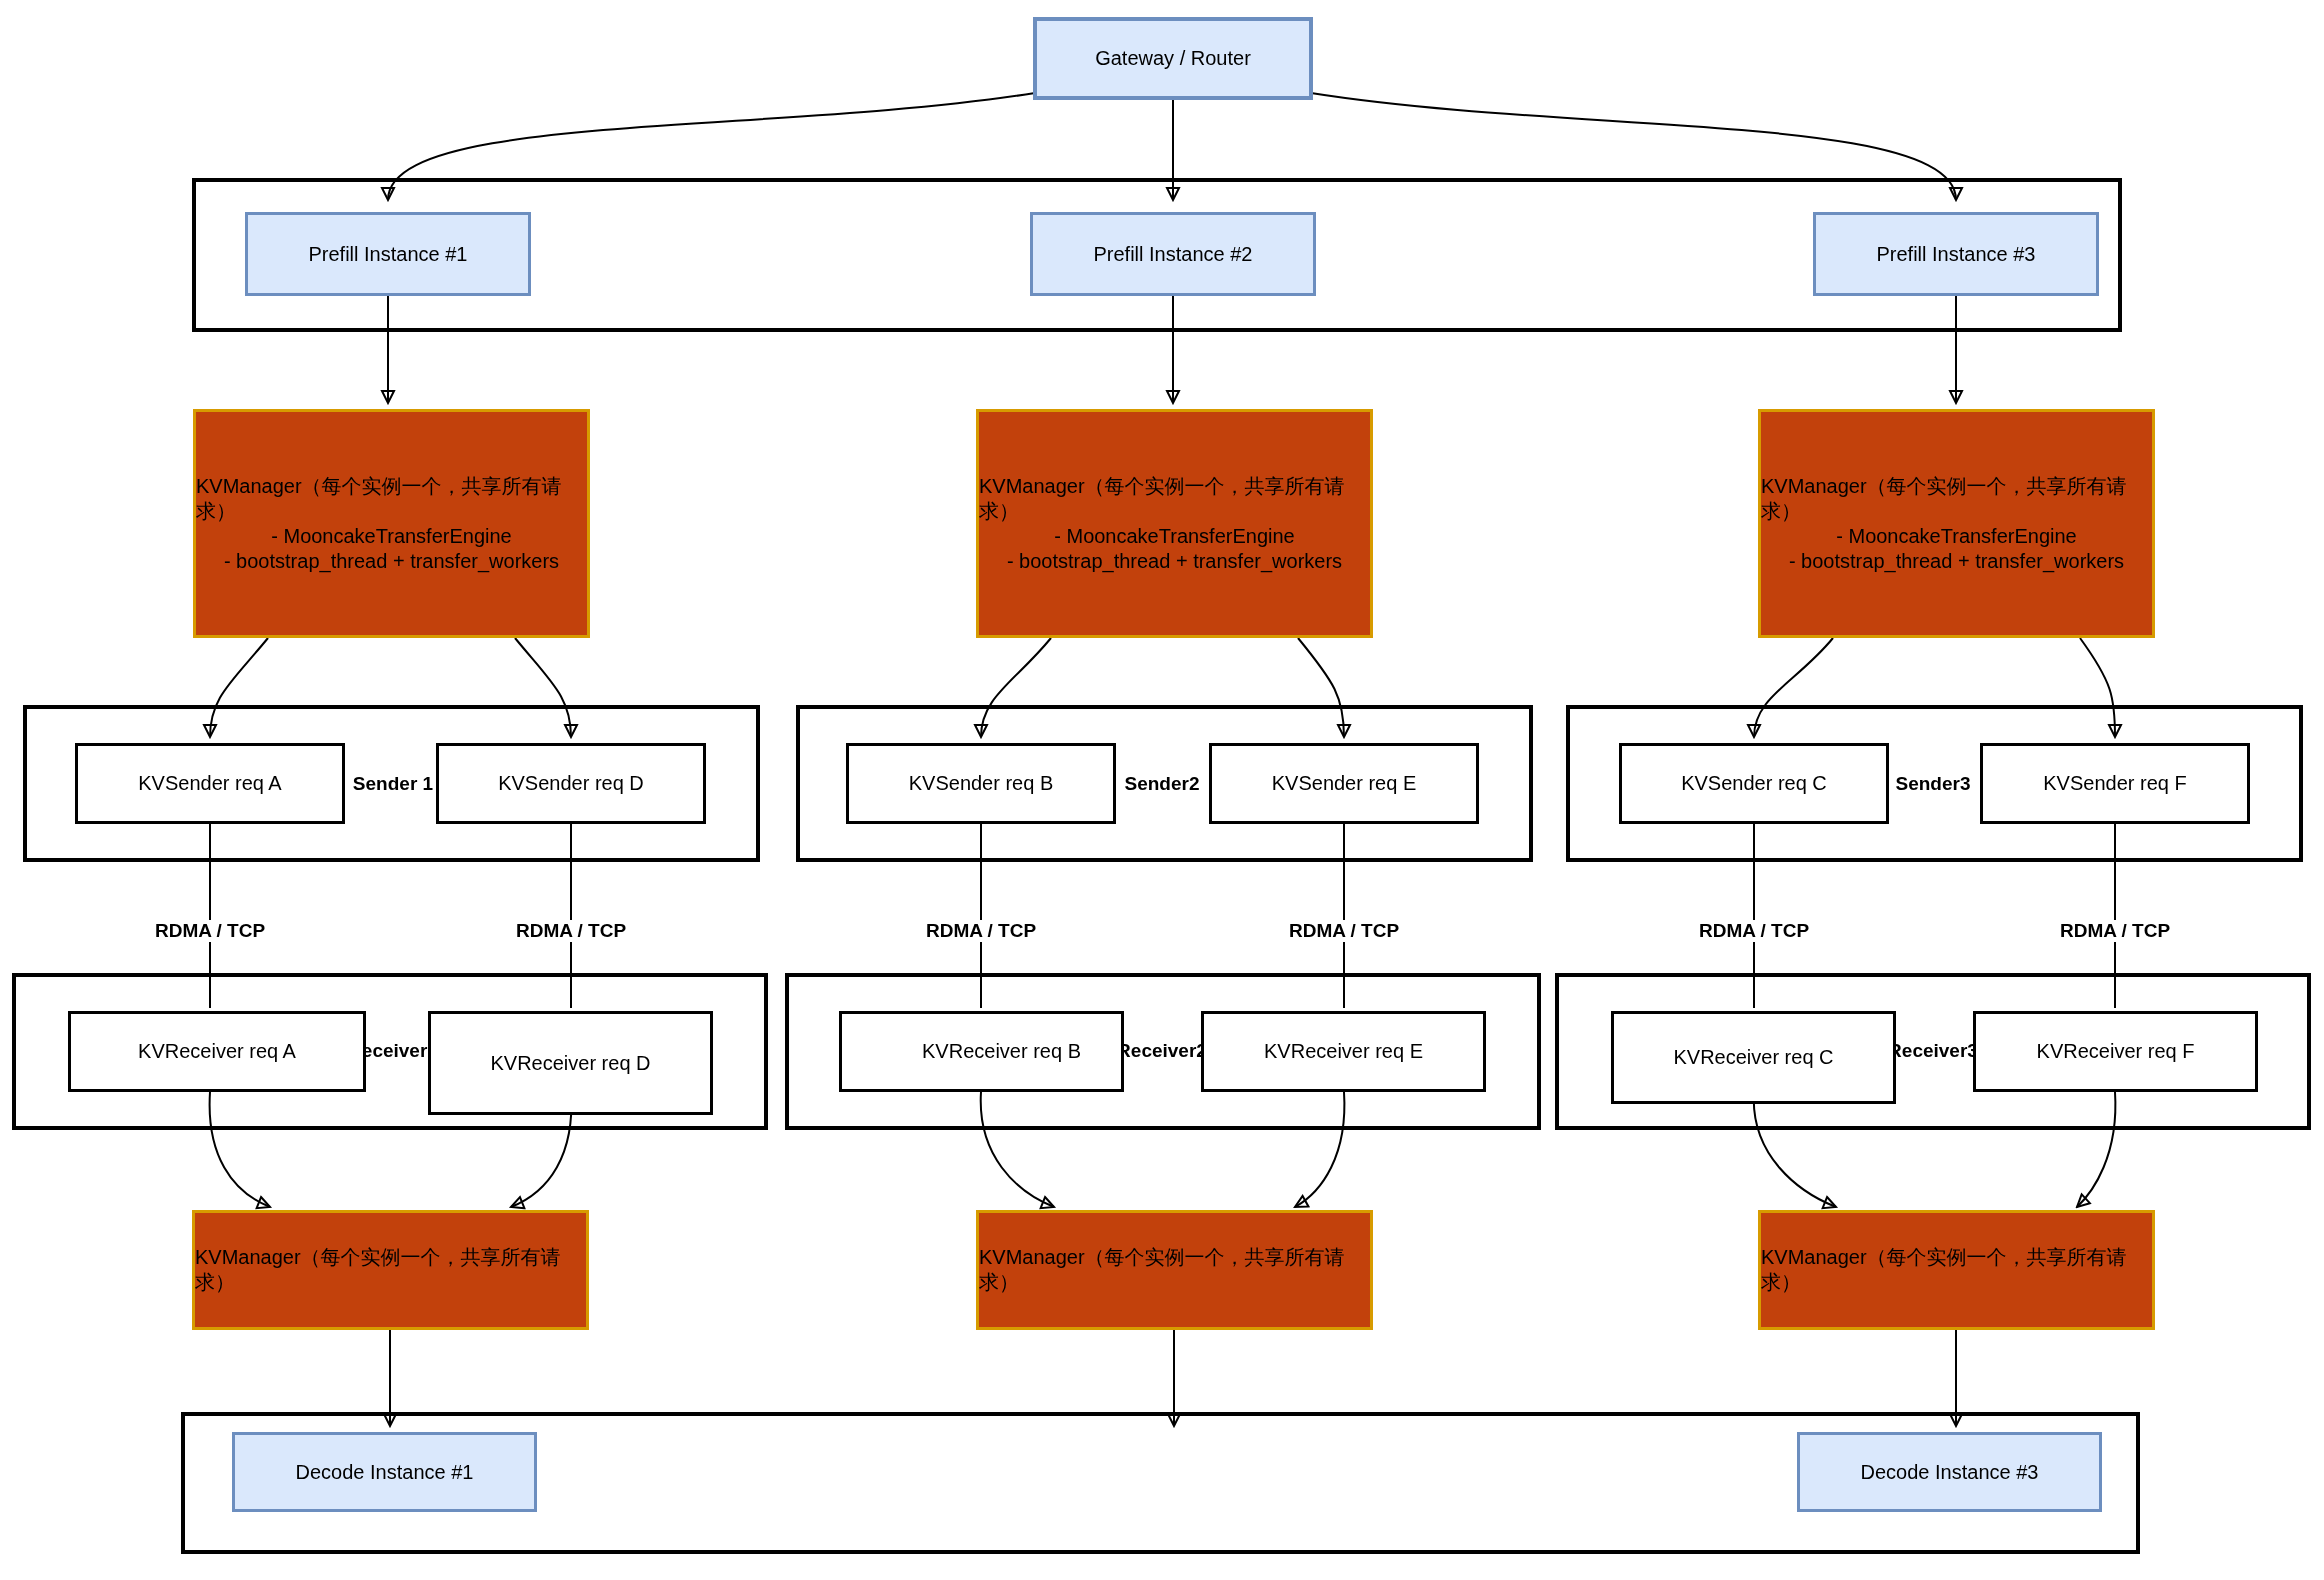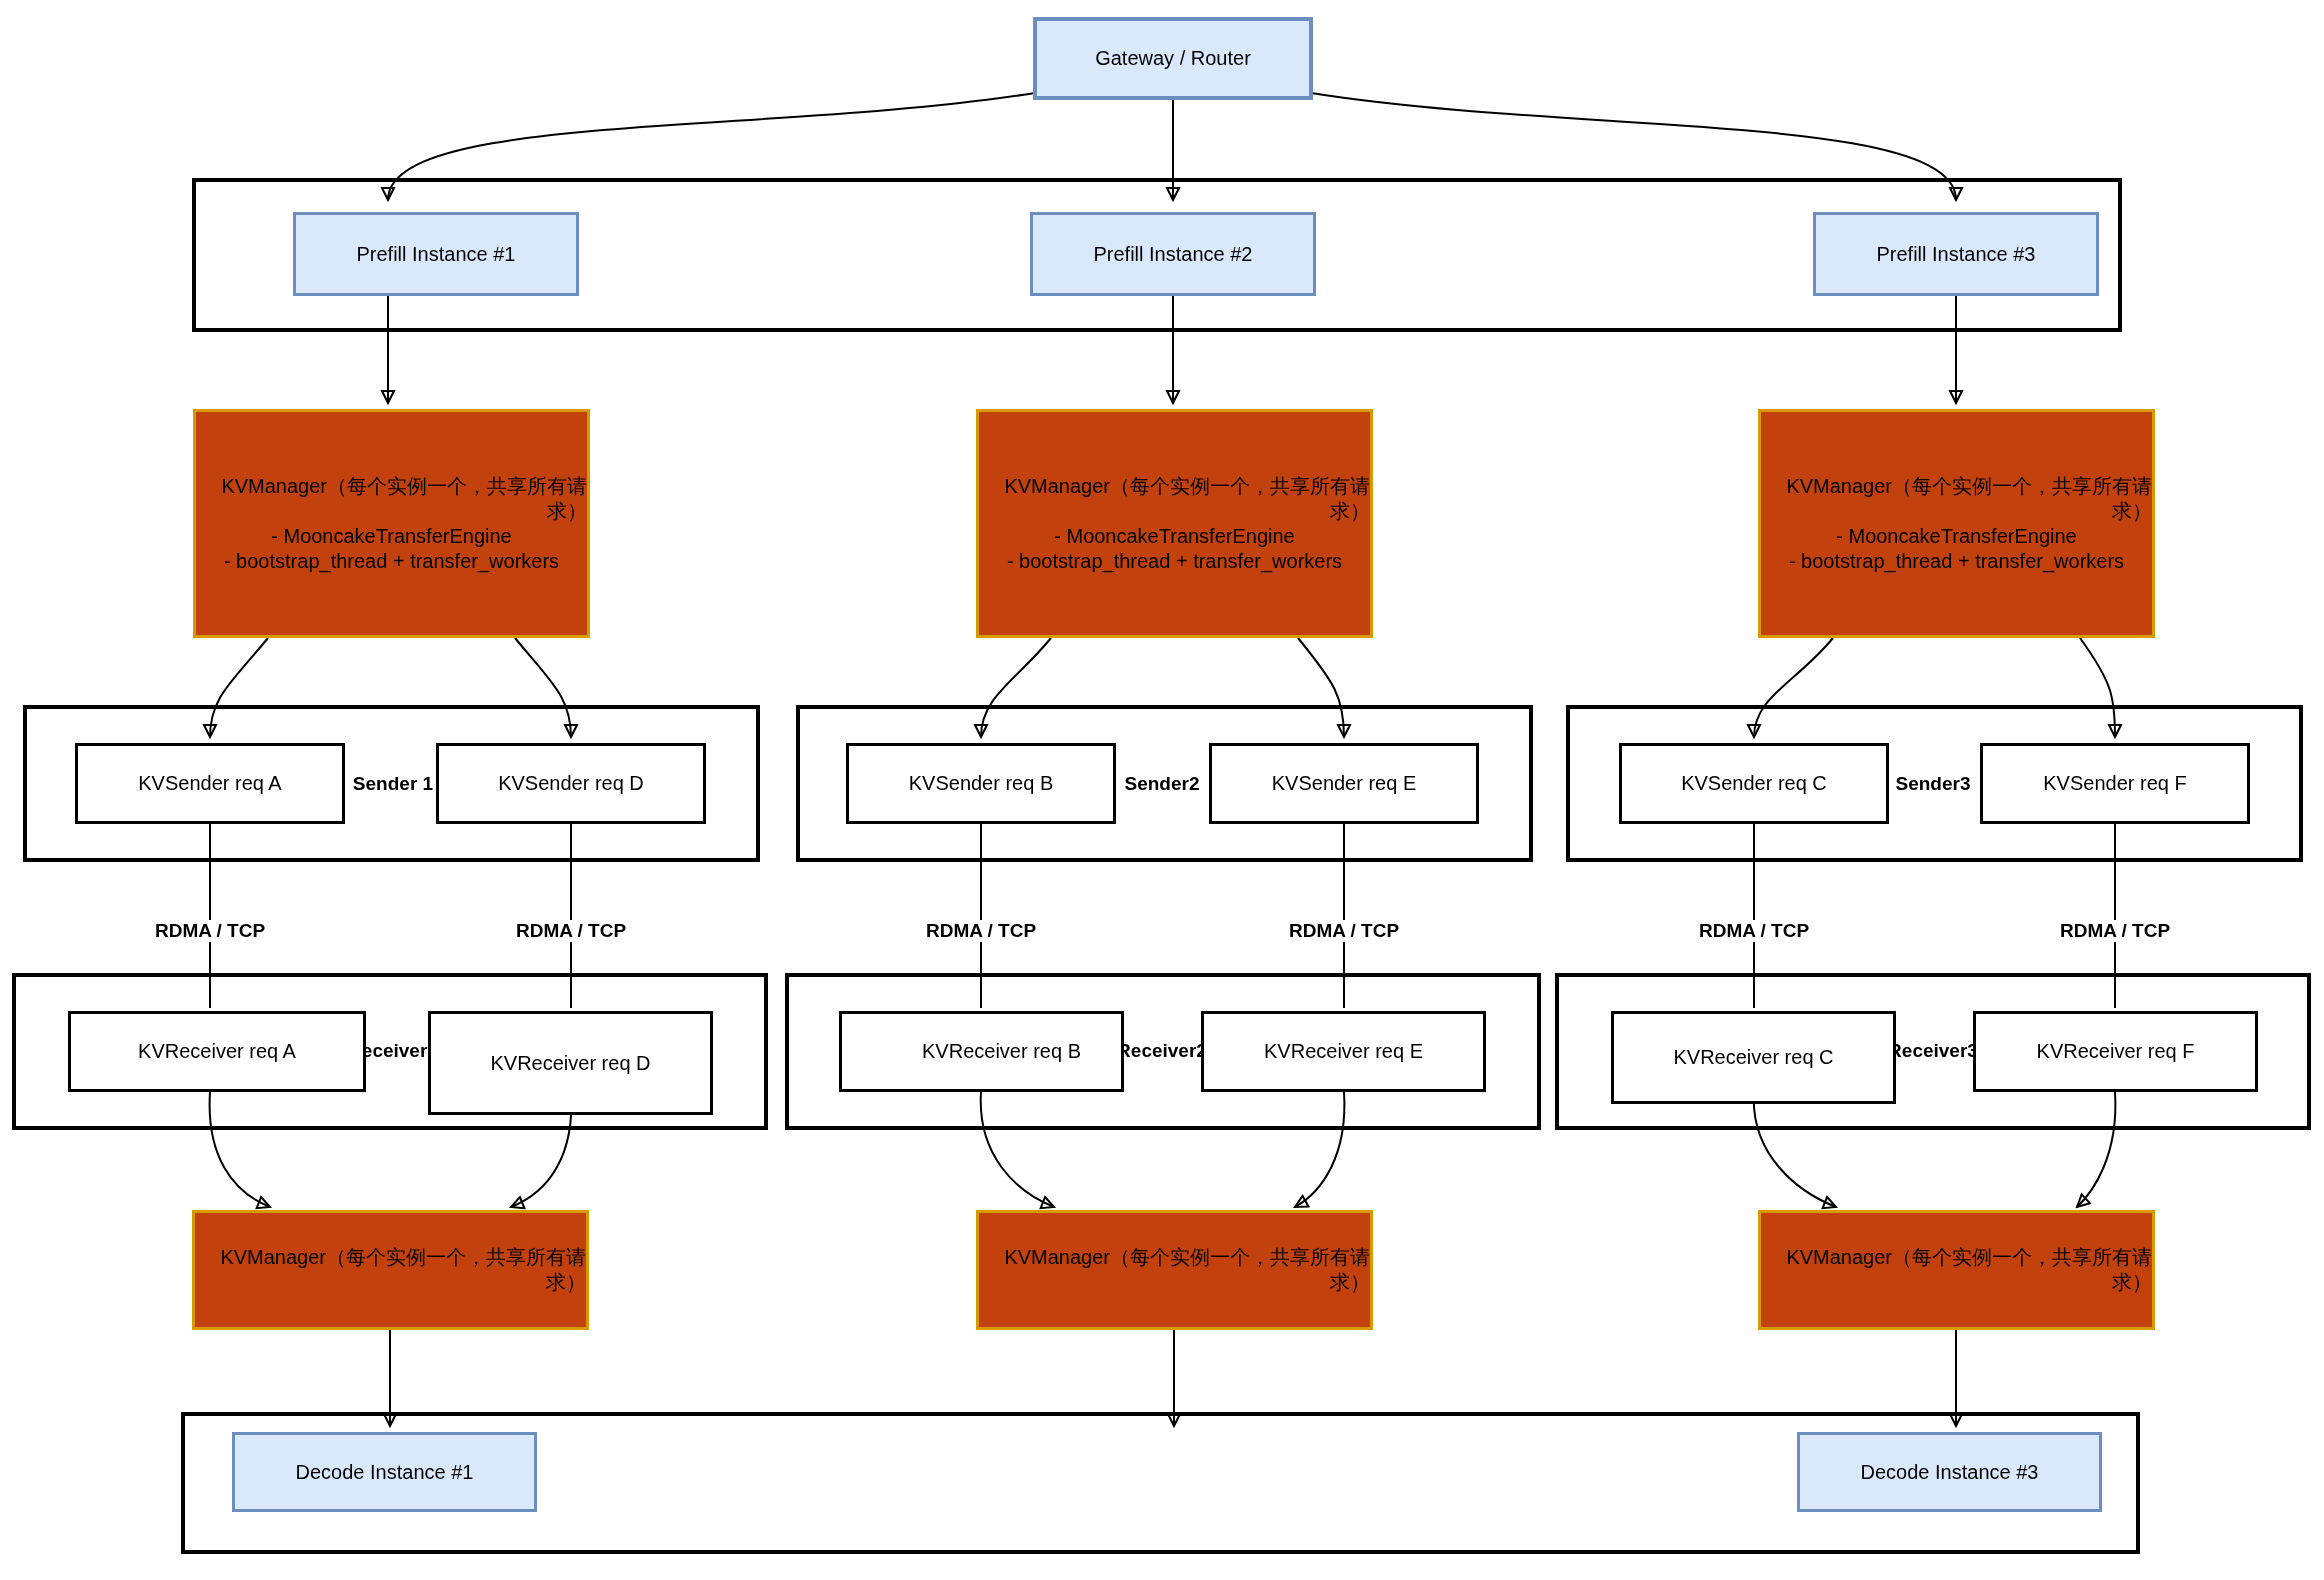--- a/index.html
+++ b/index.html
@@ -3,21 +3,21 @@
 <meta charset="utf-8">
 <style>
   html,body{margin:0;padding:0;background:#ffffff;}
   #canvas{
     position:relative;width:2324px;height:1580px;background:#ffffff;
     font-family:"Liberation Sans","DejaVu Sans",sans-serif;color:#000;
     overflow:hidden;
   }
   .abs{position:absolute;box-sizing:border-box;}
   .node{
-    display:flex;align-items:center;justify-content:center;text-align:right;
+    display:flex;align-items:center;justify-content:center;text-align:left;
     font-size:20px;line-height:1.25;z-index:4;background:#fff;
   }
   .blue{background:#dae8fc;border:3px solid #6c8ebf;}
   .gateway{border-width:4px;}
   .orange{background:#c2410c;border:3px solid #d79b00;}
   .plainbox{background:#ffffff;border:3px solid #000000;}
   .container{border:4px solid #000000;background:transparent;z-index:1;}
   .lbl{
     position:absolute;transform:translate(-50%,-50%);font-size:19px;
     white-space:nowrap;text-align:center;font-weight:bold;
@@ -87,21 +87,21 @@
 
     <path d="M 390 1330 L 390 1426" marker-end="url(#arr)"></path>
     <path d="M 1174 1330 L 1174 1426" marker-end="url(#arr)"></path>
     <path d="M 1956 1330 L 1956 1426" marker-end="url(#arr)"></path>
   </svg>
 
   <div class="abs node blue gateway" style="left:1033px;top:17px;width:280px;height:83px;">
     <span>Gateway / Router</span>
   </div>
 
-  <div class="abs node blue" style="left:245px;top:212px;width:286px;height:84px;margin-left:48px;">
+  <div class="abs node blue" style="left:245px;top:212px;width:286px;height:84px;">
     <span>Prefill Instance #1</span>
   </div>
   <div class="abs node blue" style="left:1030px;top:212px;width:286px;height:84px;">
     <span>Prefill Instance #2</span>
   </div>
   <div class="abs node blue" style="left:1813px;top:212px;width:286px;height:84px;">
     <span>Prefill Instance #3</span>
   </div>
 
   <div class="abs node orange kvm-multiline" style="left:193px;top:409px;width:397px;height:229px;">

